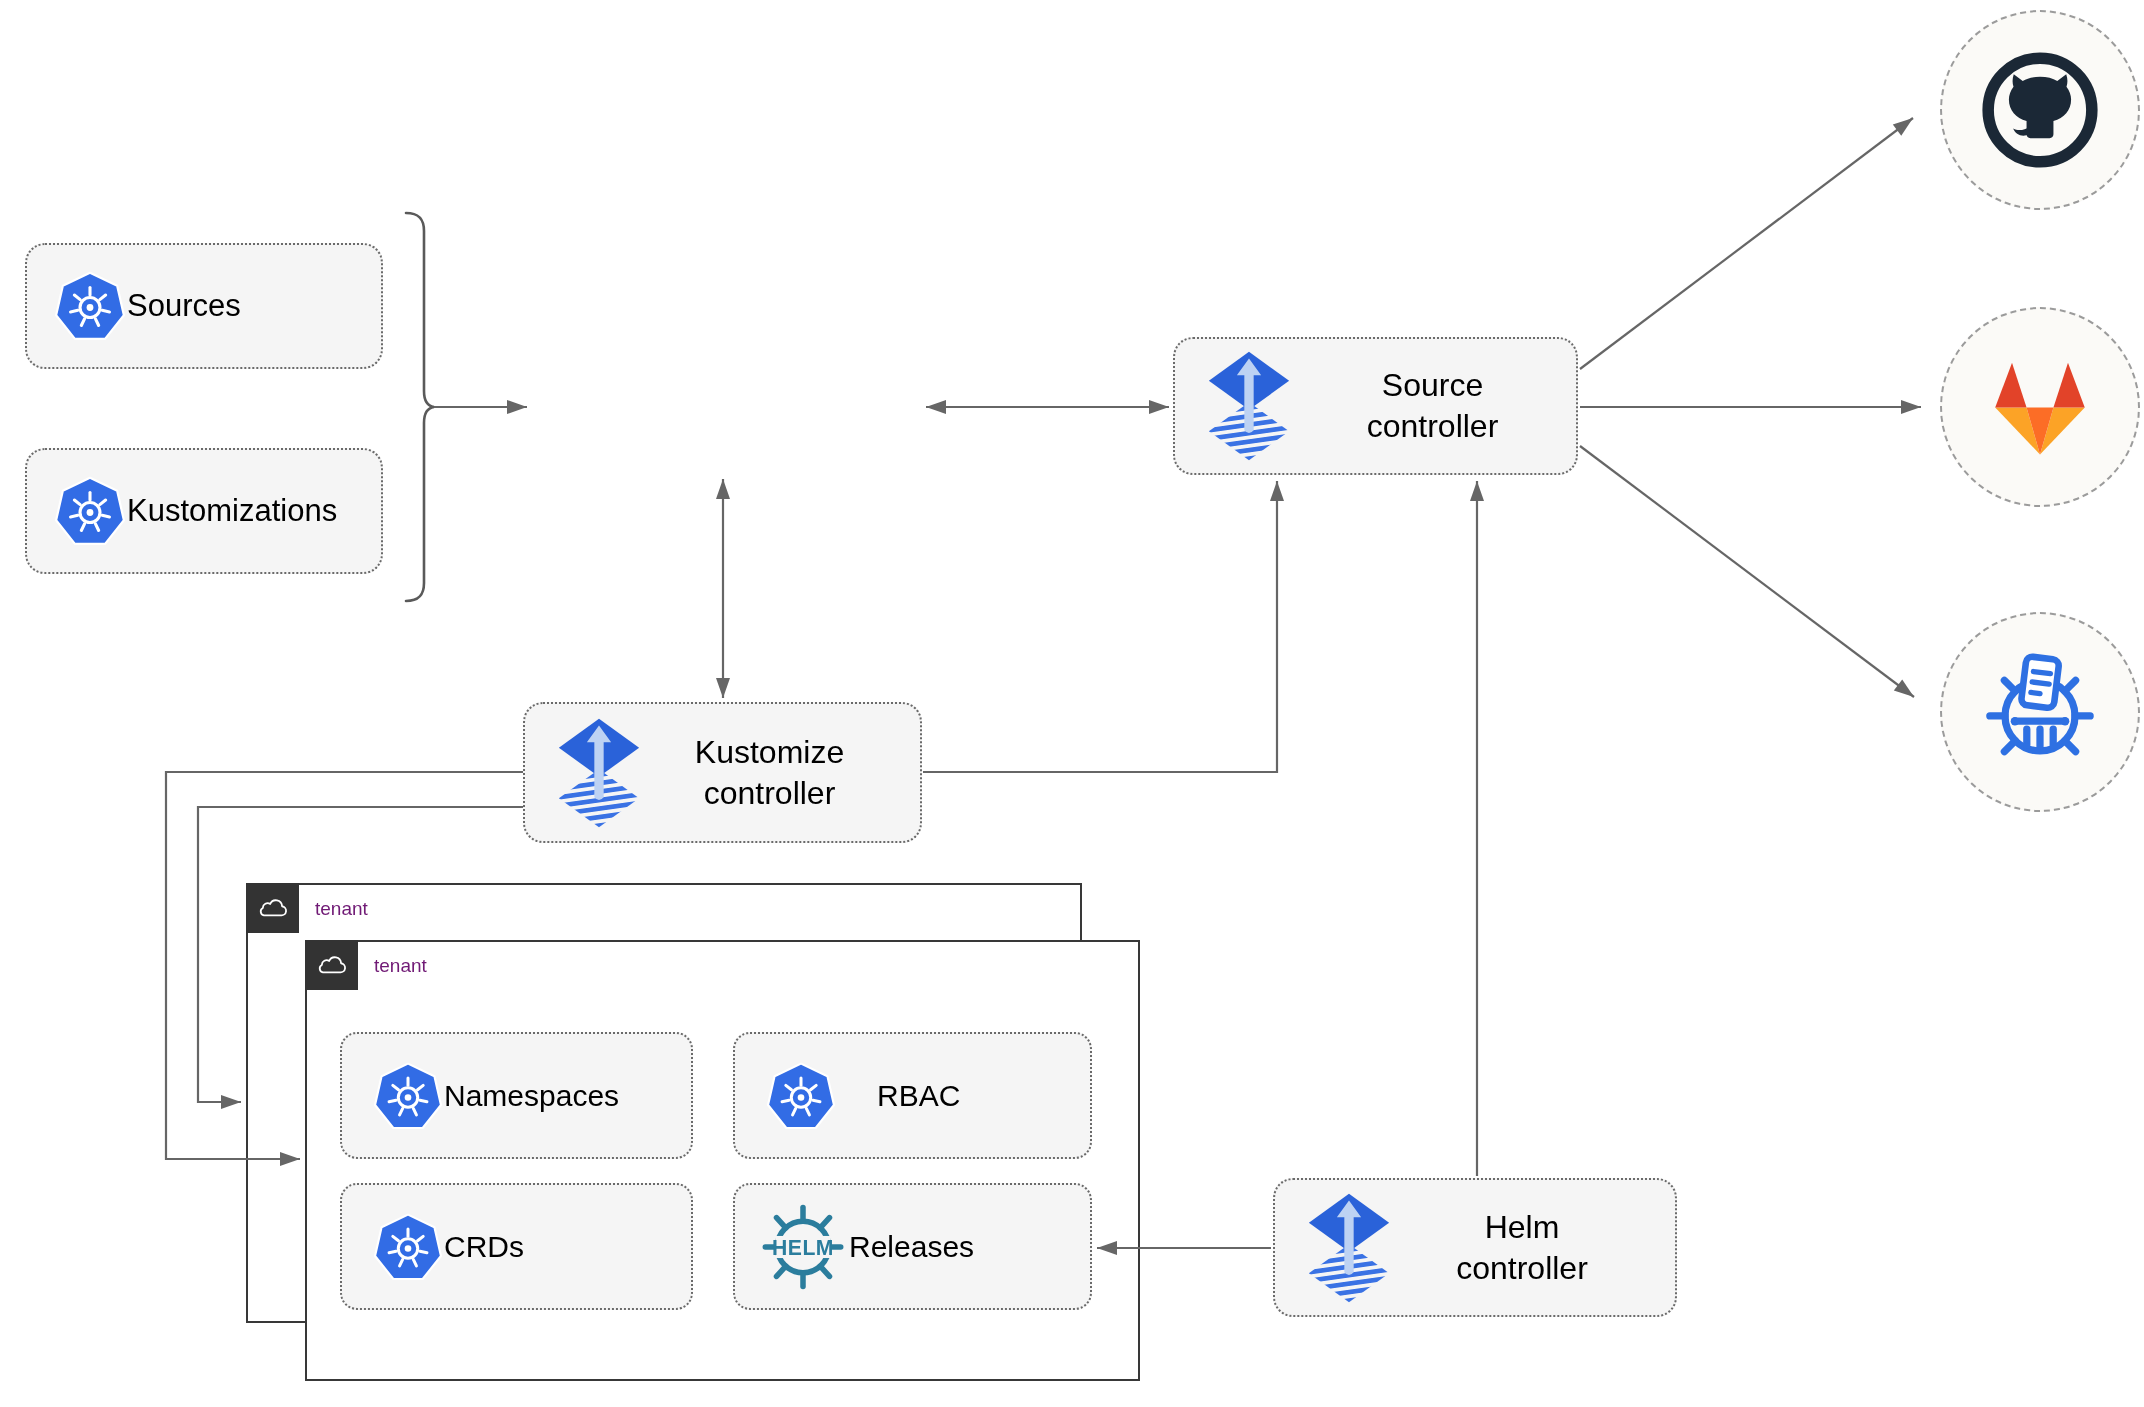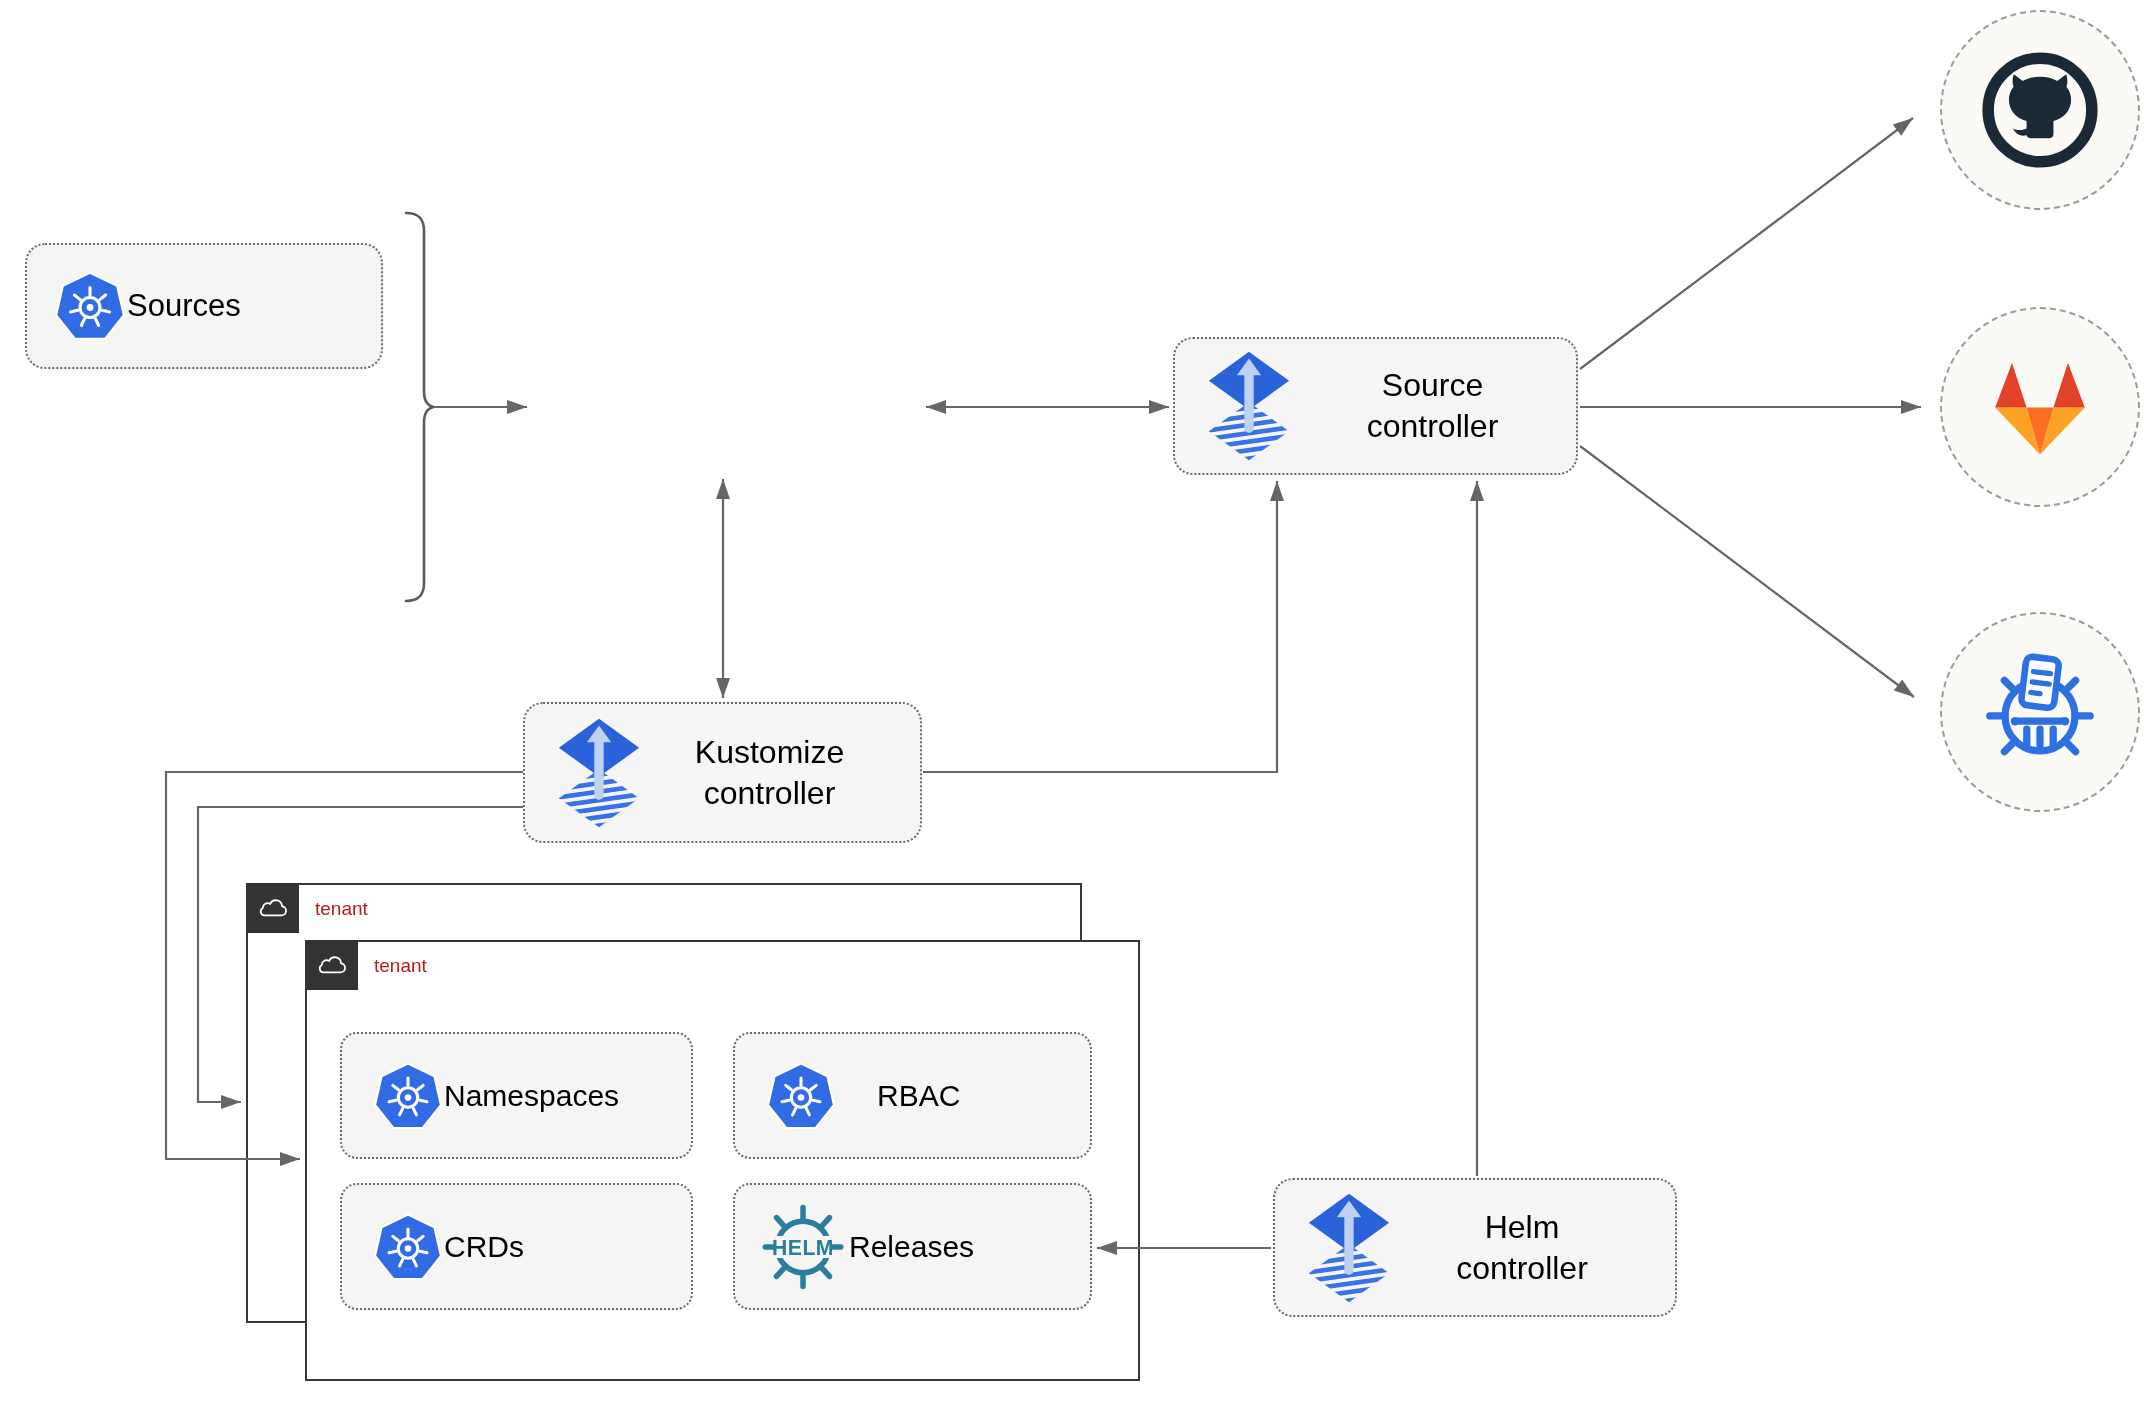--- a/index.html
+++ b/index.html
@@ -18,21 +18,21 @@
   .node-label-2line{flex:1;text-align:center;font-size:32px;color:#000;line-height:41px;padding-right:22px;}
   
   .tenant{
     position:absolute;box-sizing:border-box;background:#fff;
     border:2px solid var(--tenant-border);
   }
   .tenant-badge{
     position:absolute;top:-2px;left:-2px;width:53px;height:50px;
     background:var(--tenant-badge);display:flex;align-items:center;justify-content:center;
   }
-  .tenant-label{position:absolute;top:13px;left:67px;font-size:19px;color:#b91c1c;}
+  .tenant-label{position:absolute;top:13px;left:67px;font-size:19px;color:#701a75;}
   
   .provider{
     position:absolute;width:200px;height:200px;box-sizing:border-box;border-radius:50%;
     border:2.5px dashed var(--provider-border);background:var(--provider-fill);
     display:flex;align-items:center;justify-content:center;
   }
   #connector-layer{position:absolute;left:0;top:0;pointer-events:none;}
 </style>
 </head>
 <body>
@@ -154,20 +154,28 @@
 
   <div class="node" style="left:25px;top:243px;width:358px;height:126px;">
     <span class="icon-wrap" style="margin-left:26px;">
       <svg width="74" height="74">
           <use href="#sym-k8s"></use>
         </svg>
     </span>
     <span class="node-label">Sources</span>
   </div>
 
+  <div class="node" style="left:25px;top:448px;width:358px;height:126px;">
+    <span class="icon-wrap" style="margin-left:26px;">
+      <svg width="74" height="74">
+          <use href="#sym-k8s"></use>
+        </svg>
+    </span>
+    <span class="node-label">Kustomizations</span>
+  </div>
 
 
   <div class="node" style="left:1173px;top:337px;width:405px;height:138px;gap:20px;">
     <span class="icon-wrap" style="margin-left:32px;">
       <svg width="84" height="112">
           <use href="#sym-flux"></use>
         </svg>
     </span>
     <span class="node-label-2line">
       <div>Source</div>

